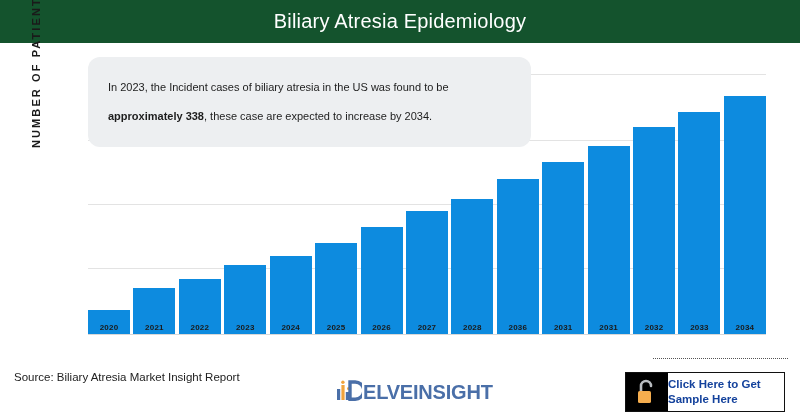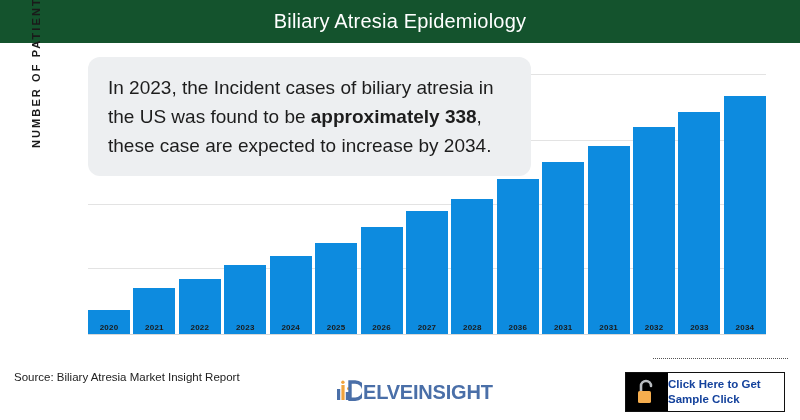--- a/index.html
+++ b/index.html
@@ -90,21 +90,21 @@
   }
 
   
   .callout{
     position:absolute;
     left:88px; top:14px;
     width:443px;
     background:#edeff1;
     border-radius:12px;
     padding:16px 20px 16px 20px;
-    font-size:19px;
+    font-size:11px;
     line-height:29px;
     color:#1d1d1d;
   }
   .callout b{ font-weight:700; }
 
   
   .divider{
     position:absolute; left:12px; top:358px; width:776px; height:0;
     border-top:1px dotted #555;
   }
@@ -259,15 +259,15 @@
 
 <div class="cta">
   <div class="cta-ico">
     <svg width="24" height="28" viewBox="0 0 24 28">
       <path d="M6 13 V8 a5 5 0 0 1 10 0" fill="none" stroke="#b9bcc0" stroke-width="2.6" stroke-linecap="round"></path>
       <rect x="3" y="13" width="13" height="12" rx="1.6" fill="#f5ad4e"></rect>
     </svg>
   </div>
   <div class="cta-text">
     <span>Click Here to Get</span>
-    <span>Sample Click</span>
+    <span>Sample Here</span>
   </div>
 </div>
 
 </body></html>

